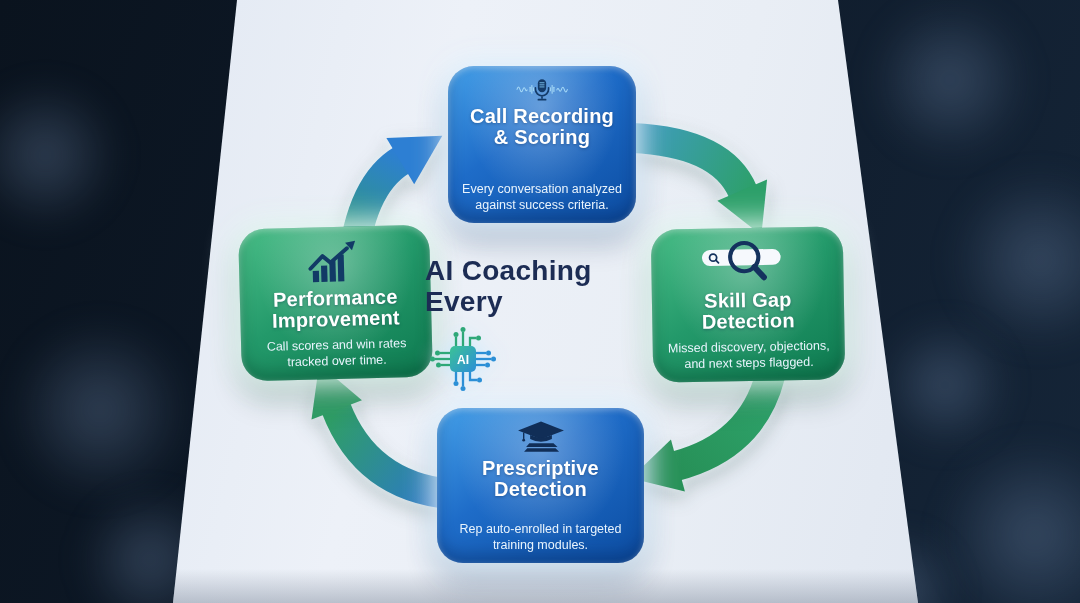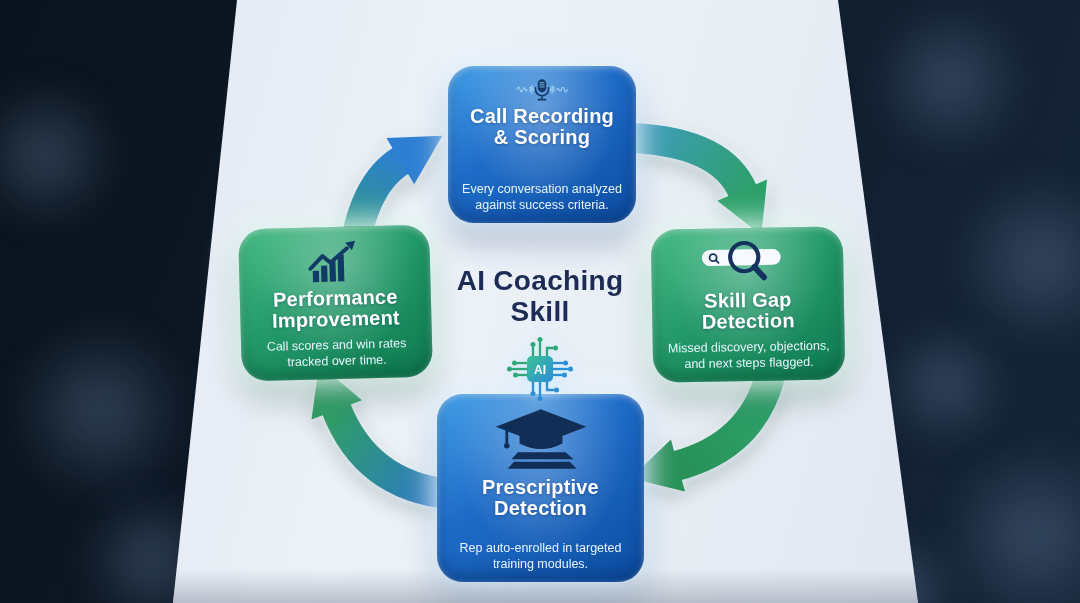--- a/index.html
+++ b/index.html
@@ -47,34 +47,34 @@
     box-shadow:0 0 28px 6px rgba(226,243,255,.95), 0 18px 30px rgba(10,35,80,.30),
       inset 0 2px 6px rgba(255,255,255,.35), inset 0 -9px 16px rgba(0,25,70,.32);
   }
   .node-green{
     background:linear-gradient(150deg,#49bd87 0%, #23996a 46%, #0e7a50 100%);
     box-shadow:0 0 28px 6px rgba(226,248,240,.95), 0 18px 30px rgba(8,50,35,.28),
       inset 0 2px 6px rgba(255,255,255,.35), inset 0 -9px 16px rgba(0,55,35,.32);
   }
   .node-top{left:448px;top:66px;width:188px;height:157px;}
   .node-right{left:652px;top:228px;width:192px;height:153px;transform:rotate(-1deg);}
-  .node-bottom{left:437px;top:394px;width:207px;height:188px;}
+  .node-bottom{left:437px;top:408px;width:207px;height:155px;}
   .node-left{left:240px;top:227px;width:191px;height:152px;transform:rotate(-1.5deg);}
 
   .node-title{position:relative;font-weight:bold;font-size:20px;line-height:1.08;color:#ffffff;
     text-align:center;margin-top:4px;letter-spacing:.2px;text-shadow:0 1px 3px rgba(0,30,70,.35);}
   .node-sub{position:relative;font-size:12.5px;color:#e9f4fd;text-align:center;margin-top:6px;line-height:1.28;}
   .node-top .node-sub{max-width:174px;margin-top:32px;}
   .node-right .node-sub{max-width:184px;}
   .node-bottom .node-sub{max-width:196px;margin-top:20px;}
   .node-left .node-sub{max-width:176px;}
   .node-icon{position:relative;display:block;}
 
   
-  .center-group{position:absolute;left:425px;top:266px;width:230px;text-align:center;}
+  .center-group{position:absolute;left:425px;top:256px;width:230px;text-align:left;}
   .center-title{font-weight:bold;font-size:28px;line-height:1.1;color:#1c2c54;letter-spacing:.3px;}
   .chip{margin-top:8px;filter:drop-shadow(0 0 9px rgba(200,235,255,.95));}
 </style>
 </head>
 <body>
 
 <div class="stage">
 
   <div class="bokeh b1"></div>
   <div class="bokeh b2"></div>
@@ -184,21 +184,21 @@
       <rect x="50" y="38" width="11" height="38" fill="#123a66"></rect>
       <rect x="65" y="28" width="11" height="48" fill="#123a66"></rect>
       <polyline points="16,52 38,30 52,42 82,17" stroke="#123a66" stroke-width="7" fill="none" stroke-linejoin="round" stroke-linecap="round"></polyline>
       <polygon points="97,4 79,7 91,21" fill="#123a66"></polygon>
     </svg>
     <div class="node-title"><span>Performance</span><br><span>Improvement</span></div>
     <div class="node-sub">Call scores and win rates tracked over time.</div>
   </div>
 
   <div class="center-group">
-    <div class="center-title"><span>AI Coaching</span><br><span>Skill</span></div>
+    <div class="center-title"><span>AI Coaching</span><br><span>Every</span></div>
     <svg class="chip" width="76" height="70" viewBox="0 0 76 70">
       <defs>
         <linearGradient id="chipGrad" x1="0" y1="0" x2="1" y2="1">
           <stop offset="0" stop-color="#3cc296"></stop>
             <stop offset="1" stop-color="#2b8fd6"></stop>
         </linearGradient>
       </defs>
       <g stroke="#2ea878" stroke-width="2.3" fill="none">
         <path d="M31 20 V11"></path>
           <path d="M38 20 V6"></path>

